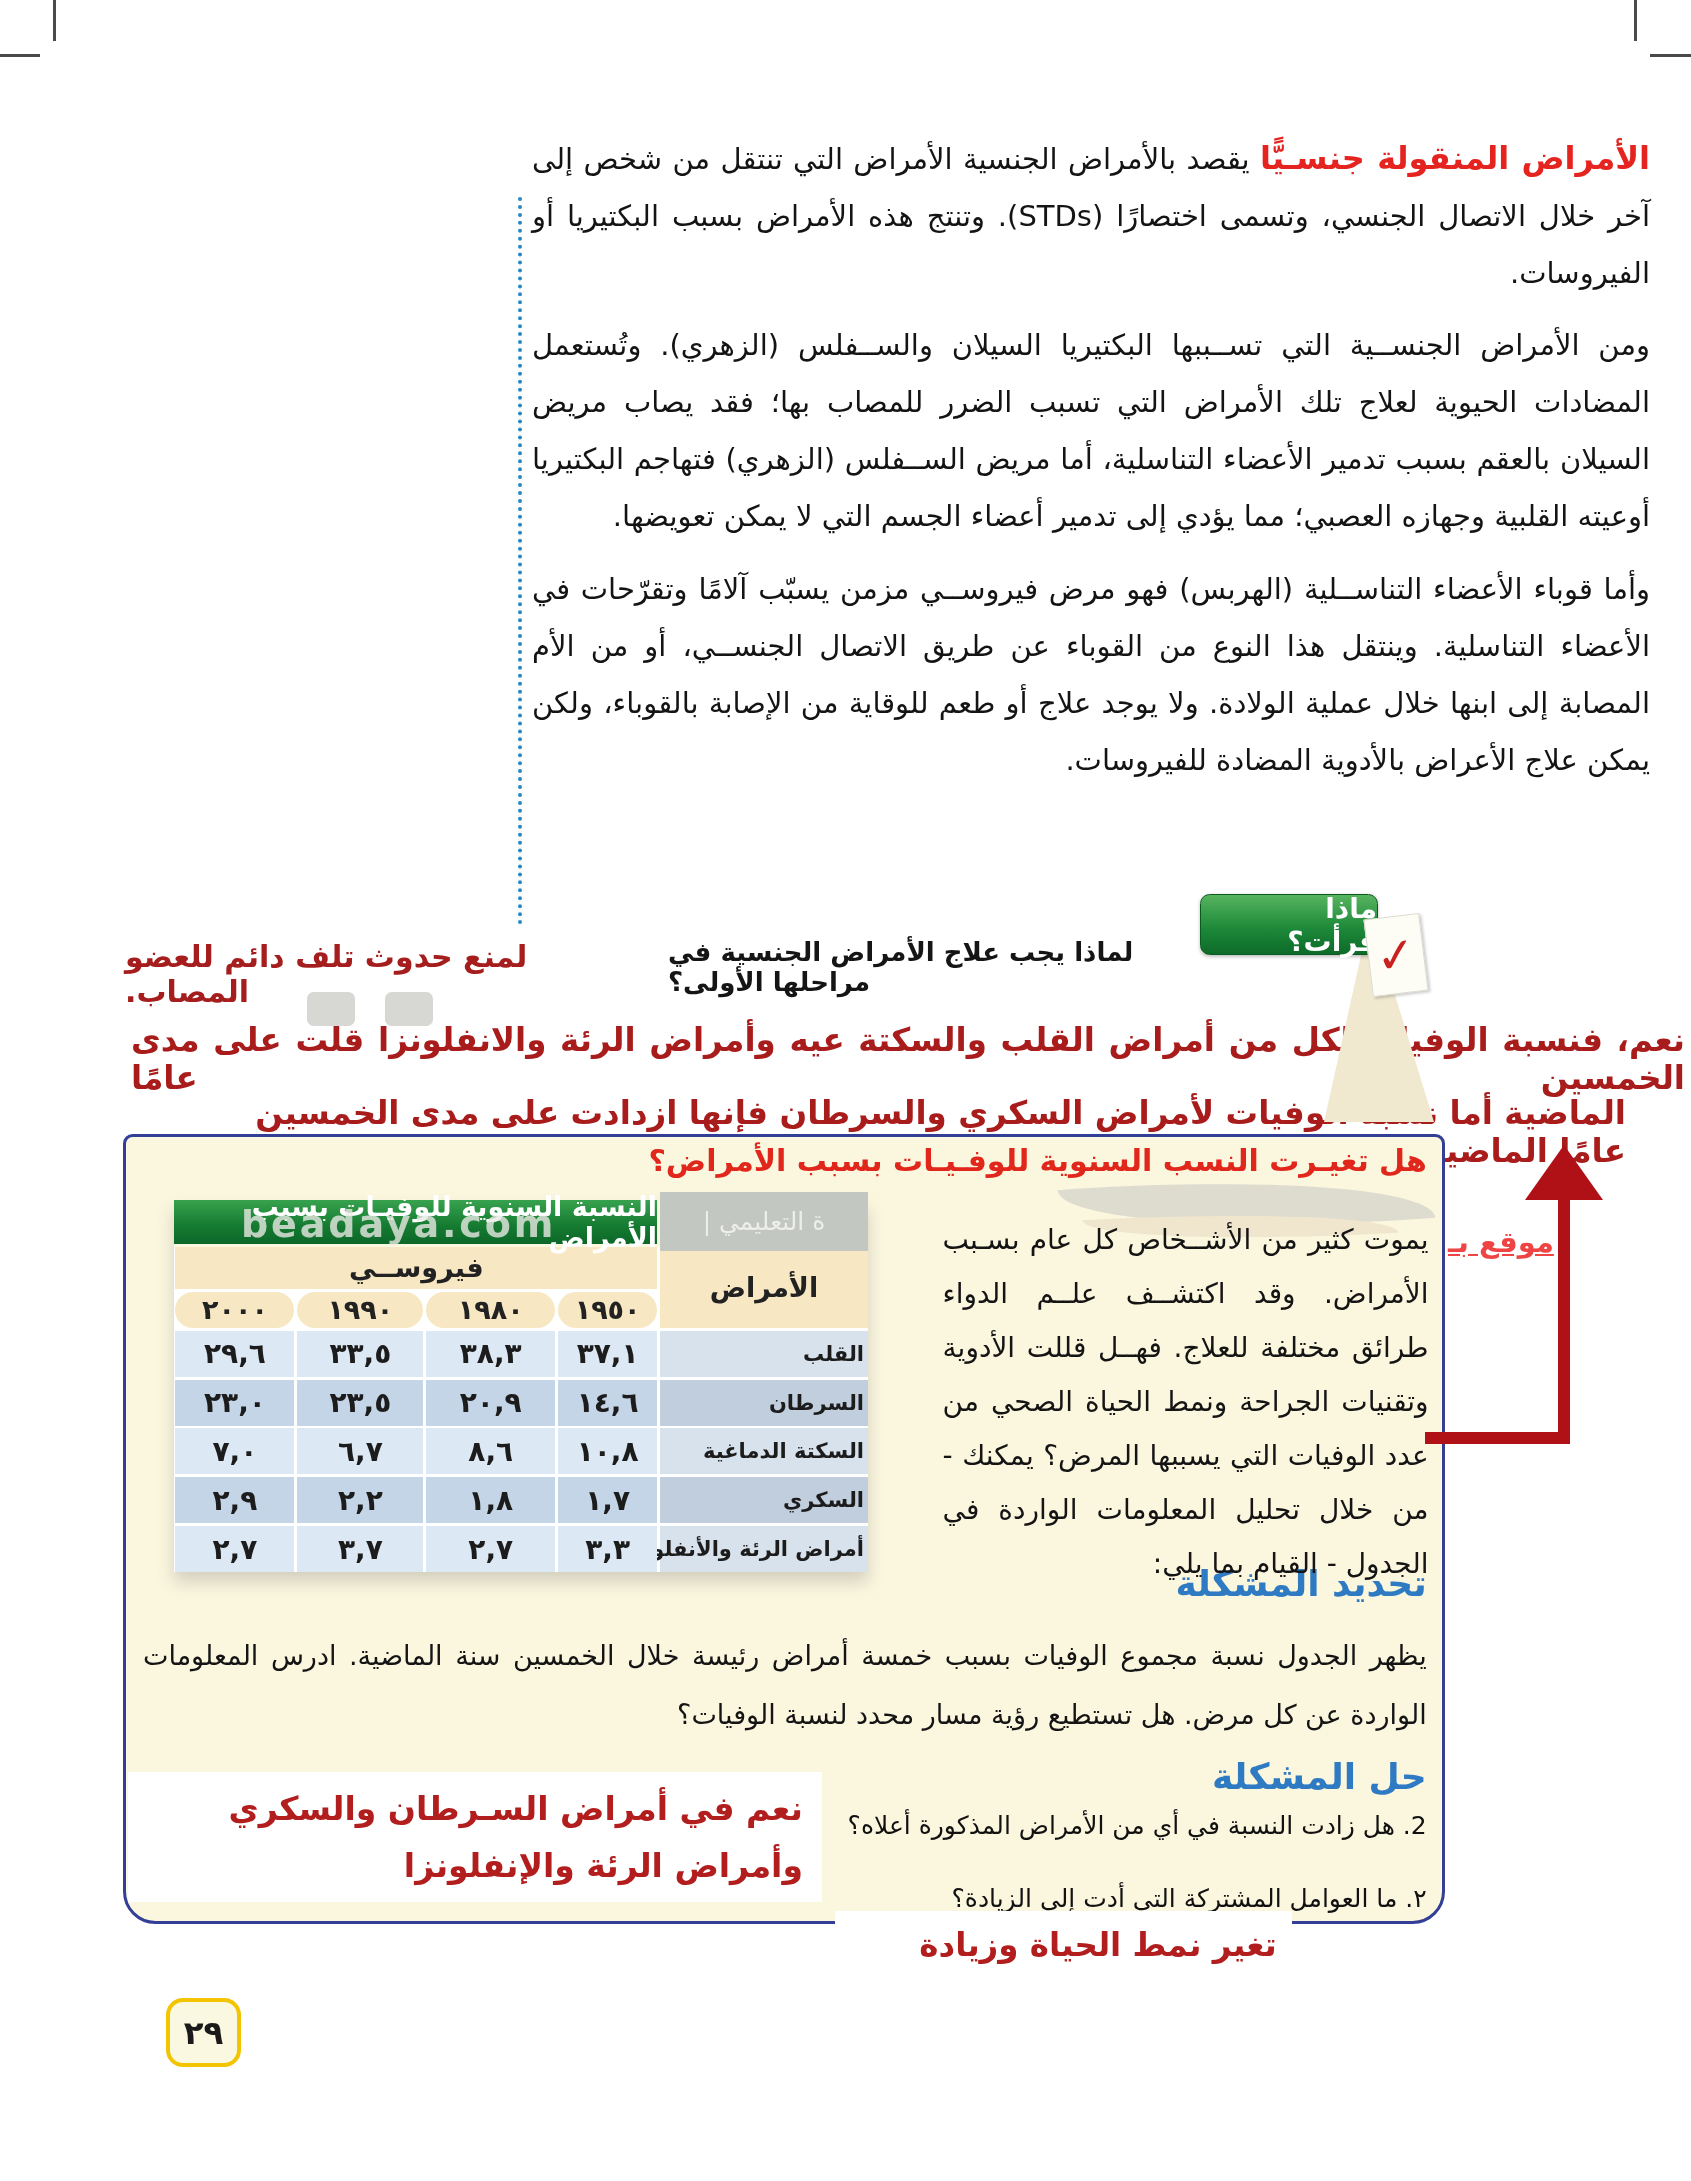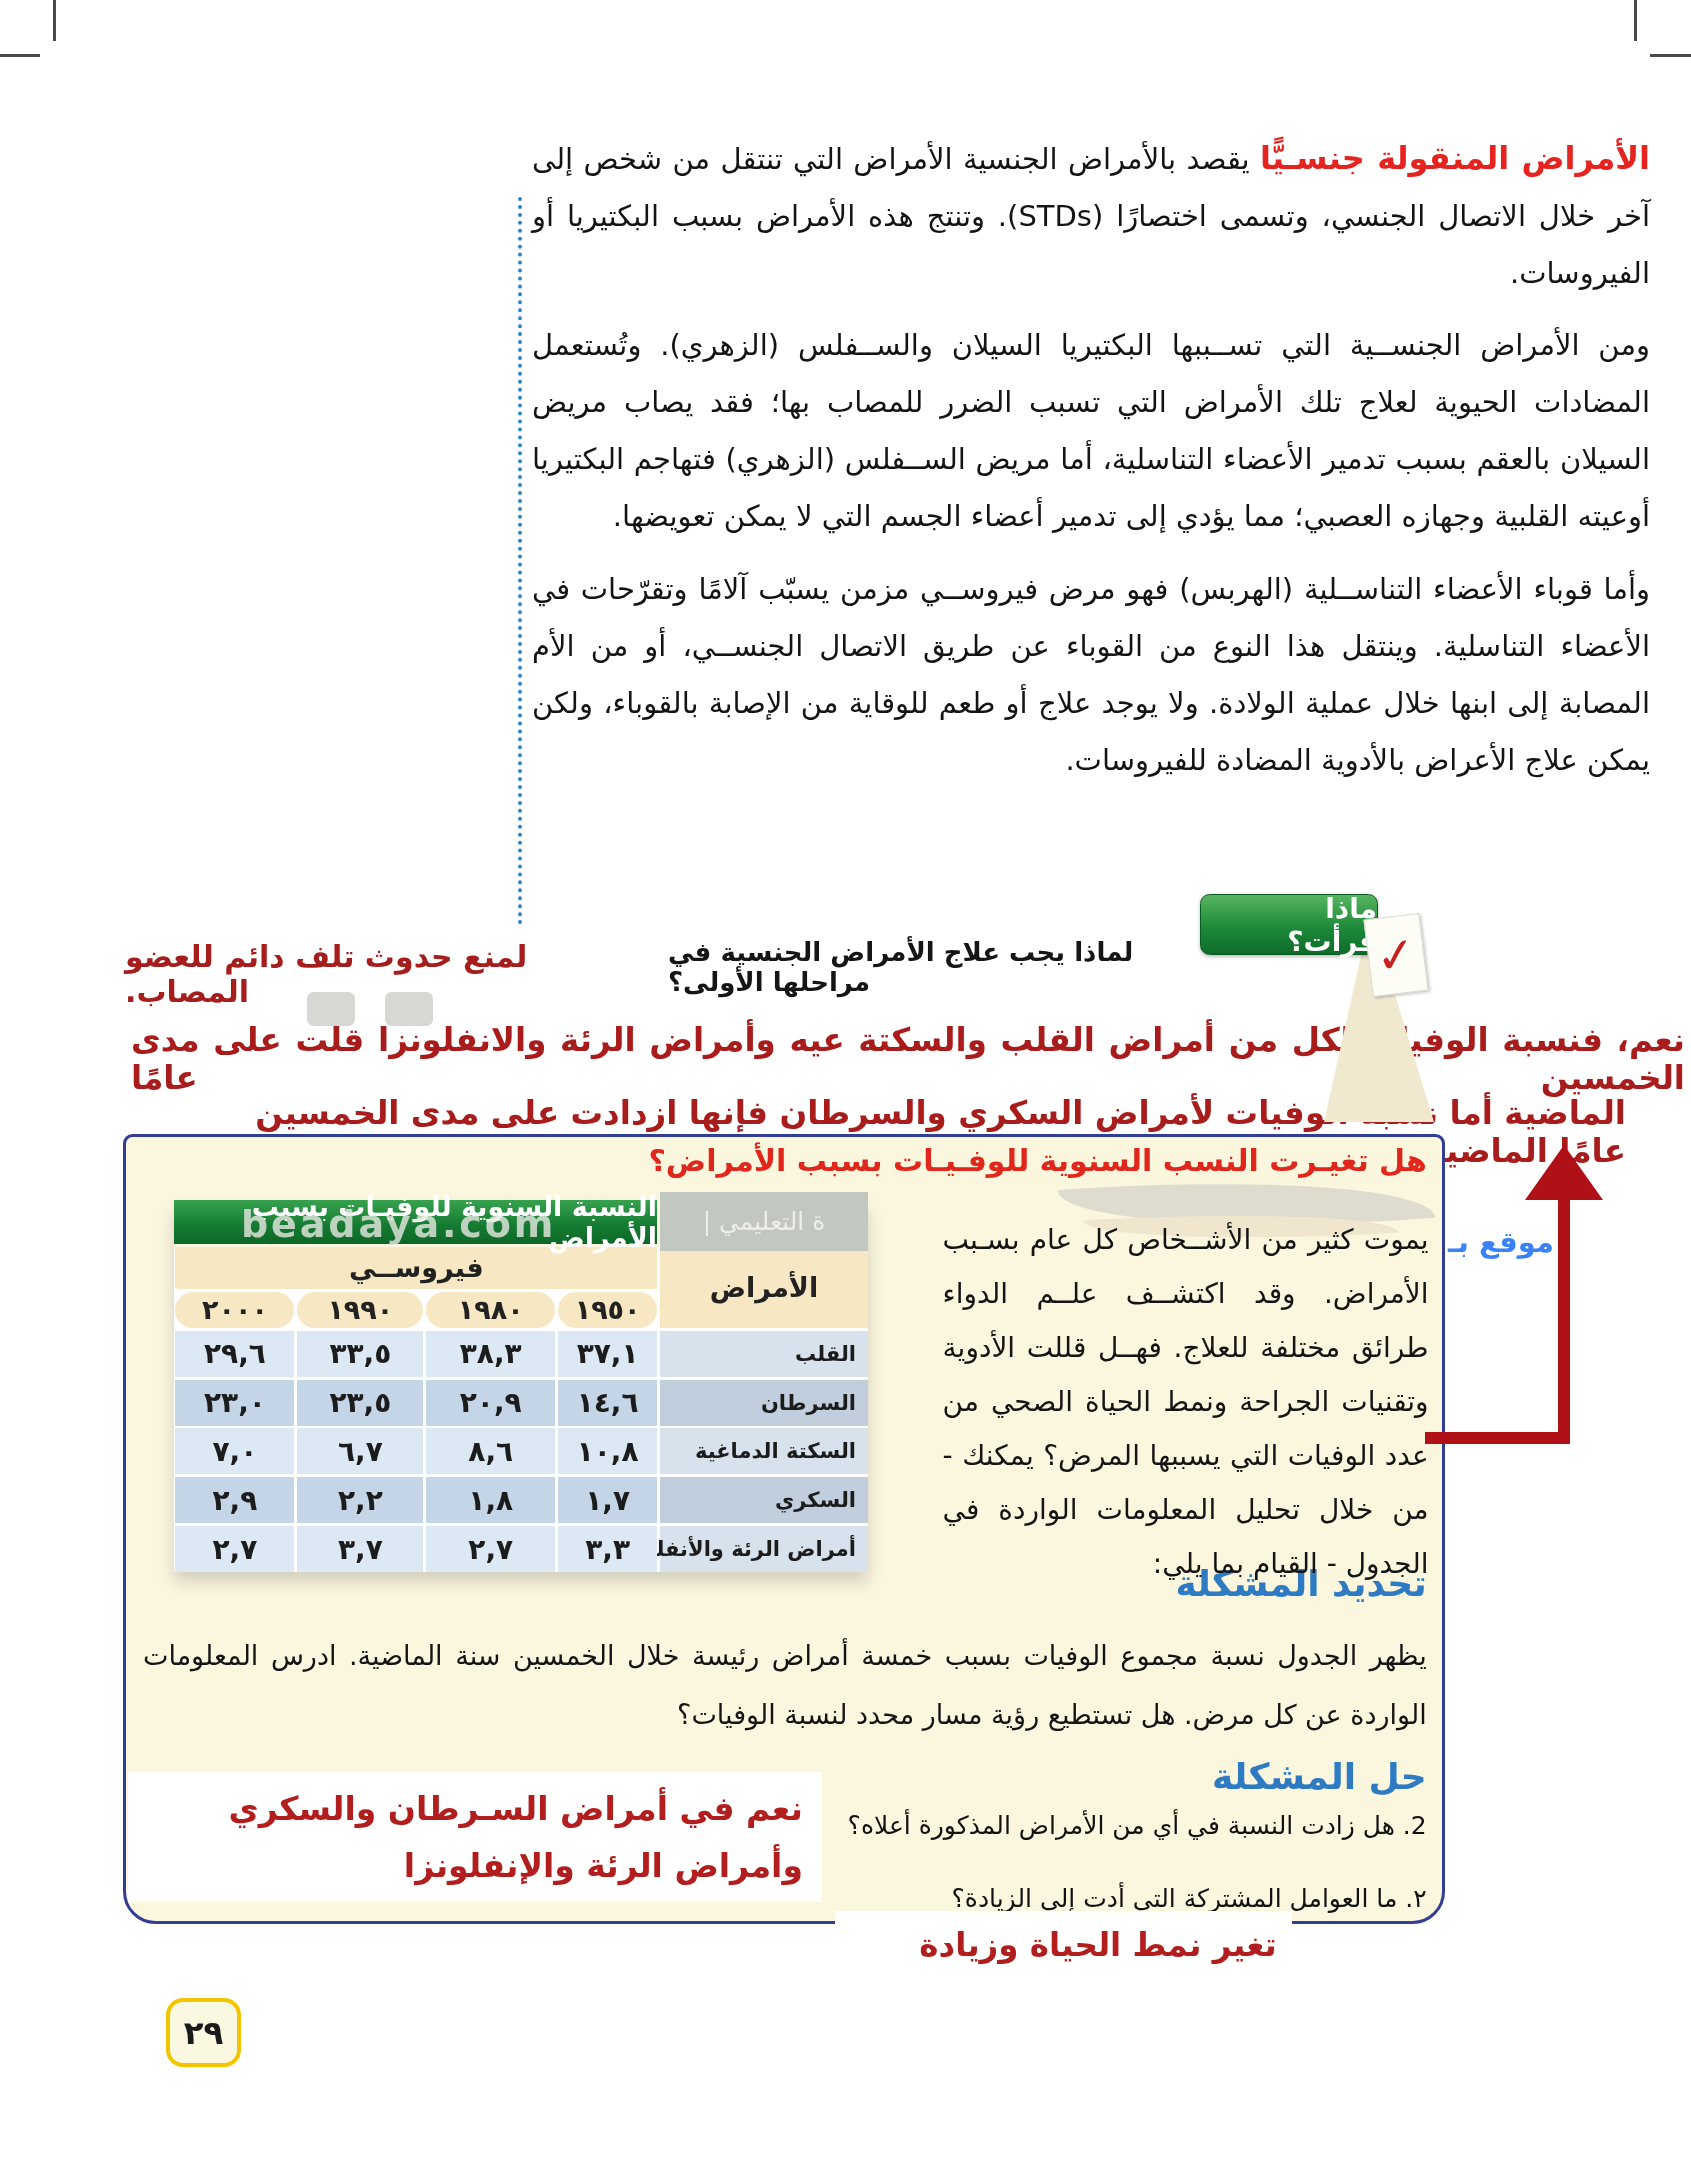--- a/index.html
+++ b/index.html
@@ -71,32 +71,32 @@
   .wm-site{position:absolute; left:67px; top:1.9px; font-size:38px; letter-spacing:2.9px;
     color:rgba(233,233,228,.8); z-index:3; font-weight:bold;}
   .tbl{display:grid; direction:rtl; grid-template-columns:208px 99px 129px 126px 119px;
     grid-template-rows:42px 36px repeat(5,46px); gap:2.9px; background:#fff;}
   .cell{display:flex; align-items:center; justify-content:center; font-weight:bold;}
   .cream{background:#f7e8c3; color:#222;}
   .th-dis{grid-column:1; grid-row:1 / span 2; font-size:27px;}
   .th-years{grid-column:2 / span 4; grid-row:1; font-size:27px;}
   .yr{font-size:27px;border-radius:18px;}
   .val{font-size:28px; color:#1c1c1c;}
-  .nm{justify-content:flex-start; padding-right:12px; font-size:21px; white-space:nowrap; color:#1c1c1c;}
+  .nm{justify-content:flex-start; padding-right:4px; font-size:21px; white-space:nowrap; color:#1c1c1c;}
   .row-odd-v{background:#dce9f4;} .row-odd-n{background:#d8e2ec;}
   .row-even-v{background:#c4d5e7;} .row-even-n{background:#c0cedd;}
   
   .arr{background:#af1116; z-index:3;}
   .arr-head{left:1526px; top:1145px; width:0; height:0; background:none;
     border-left:39px solid transparent; border-right:39px solid transparent;
     border-bottom:55px solid #af1116; z-index:3;}
   .arr-shaft{left:1559px; top:1197px; width:12.4px; height:241px;}
   .arr-horiz{left:1426px; top:1432px; width:145px; height:12.4px;}
   
-  .wm-mowqe{left:1449px; top:1225px; font-size:29px; color:#3b82f6; z-index:0; font-weight:bold;}
+  .wm-mowqe{left:1449px; top:1225px; font-size:29px; color:#ef4444; z-index:0; font-weight:bold;text-decoration:underline;}
   .beige-tri{left:1325px; top:914px; width:110px; height:208px; background:#f1e8d0;
     clip-path:polygon(42% 0, 100% 100%, 0 100%); z-index:1;}
   .gsq{width:48px; height:34px; background:#d7d7d3; border-radius:6.7px; z-index:0;}
   
   .pnum{
     left:167px; top:1998px; width:75px; height:69px; box-sizing:border-box;
     background:#fbf8e2; border:4.8px solid #f2c500; border-radius:17px;
     display:flex; align-items:center; justify-content:center;
     font-size:32.5px; font-weight:bold; color:#1a1a1a;
   }

